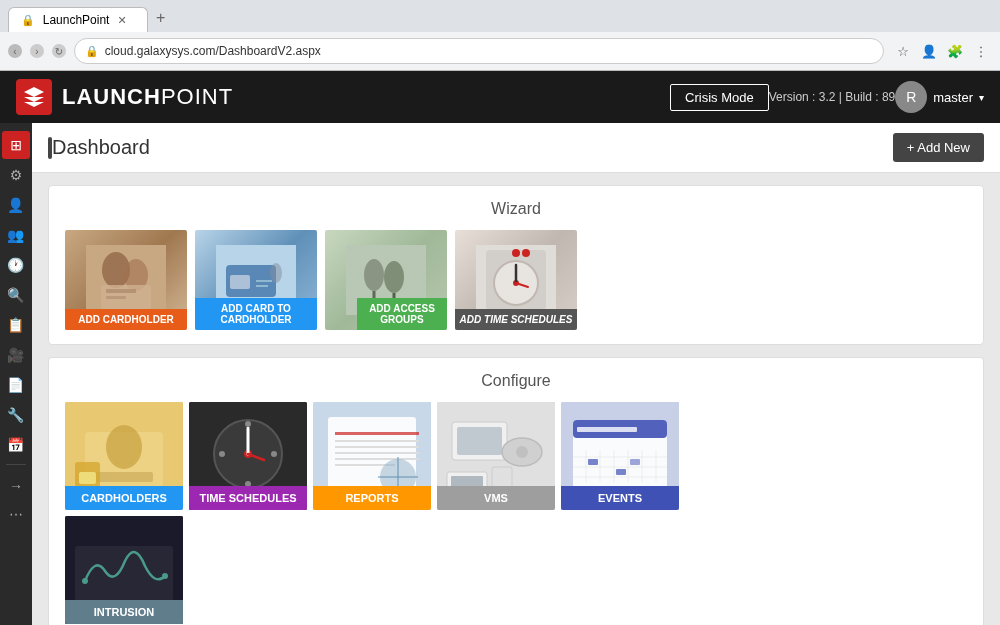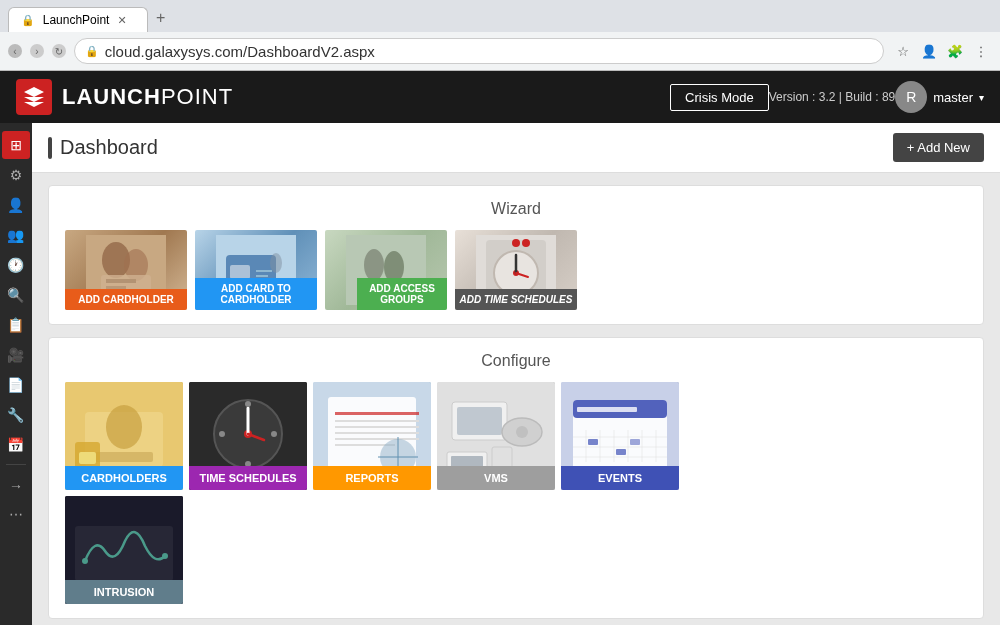--- a/index.html
+++ b/index.html
@@ -10,21 +10,21 @@
     .browser-toolbar { display: flex; align-items: center; padding: 6px 8px; gap: 8px; background: #f1f3f4; }
     .browser-btn { width: 14px; height: 14px; border-radius: 50%; border: none; cursor: pointer; font-size: 10px; display: flex; align-items: center; justify-content: center; background: #ccc; color: #666; }
     .browser-back { background: #bbb; }
     .browser-forward { background: #ccc; }
     .browser-refresh { background: #ccc; }
     .tab-bar { display: flex; align-items: flex-end; padding: 4px 8px 0; background: #dee1e6; }
     .tab { background: white; border-radius: 6px 6px 0 0; padding: 5px 12px; font-size: 12px; display: flex; align-items: center; gap: 8px; min-width: 140px; border: 1px solid #bbb; border-bottom: none; }
     .tab-close { color: #666; font-size: 11px; cursor: pointer; }
     .tab-new { background: transparent; border: none; padding: 5px 8px; font-size: 16px; color: #666; cursor: pointer; }
     .address-bar { flex: 1; height: 26px; border-radius: 13px; border: 1px solid #ccc; background: white; padding: 0 10px; font-size: 12px; display: flex; align-items: center; gap: 6px; }
-    .address-text { font-size: 15px; color: #333; }
+    .address-text { font-size: 12px; color: #333; }
     .lock-icon { color: #666; font-size: 11px; }
     .browser-actions { display: flex; gap: 4px; align-items: center; }
     .browser-action-btn { width: 22px; height: 22px; border: none; background: transparent; cursor: pointer; font-size: 13px; color: #555; display: flex; align-items: center; justify-content: center; }
 
     
     .app-header { background: #1a1a1a; height: 52px; display: flex; align-items: center; padding: 0 16px; }
     .logo-area { display: flex; align-items: center; gap: 10px; }
     .logo-icon { width: 36px; height: 36px; background: #cc2222; border-radius: 4px; display: flex; align-items: center; justify-content: center; }
     .logo-icon svg { width: 24px; height: 24px; }
     .logo-text { font-size: 22px; font-weight: 300; color: white; letter-spacing: 1px; }
@@ -44,35 +44,35 @@
     .sidebar { width: 32px; background: #2a2a2a; display: flex; flex-direction: column; align-items: center; padding: 8px 0; gap: 2px; }
     .sidebar-item { width: 28px; height: 28px; display: flex; align-items: center; justify-content: center; cursor: pointer; border-radius: 3px; color: #aaa; font-size: 14px; }
     .sidebar-item.active { background: #cc2222; color: white; }
     .sidebar-divider { width: 20px; height: 1px; background: #444; margin: 3px 0; }
 
     
     .main-content { flex: 1; background: #e8e8e8; overflow-y: auto; padding: 0; }
 
     
     .page-header { background: white; padding: 10px 16px; display: flex; align-items: center; justify-content: space-between; border-bottom: 1px solid #ddd; }
-    .page-title-area { display: flex; align-items: center; gap: 8px; }
+    .page-title-area { display: flex; align-items: center; }
     .page-title-bar { width: 4px; height: 22px; background: #444; border-radius: 2px; }
     .page-title { font-size: 20px; font-weight: 400; color: #333; }
     .add-new-btn { background: #444; color: white; border: none; padding: 7px 14px; font-size: 13px; cursor: pointer; border-radius: 3px; display: flex; align-items: center; gap: 6px; }
 
     
     .content-area { padding: 12px 16px; }
 
     
     .section-card { background: white; border: 1px solid #ddd; border-radius: 4px; margin-bottom: 12px; padding: 14px 16px; }
     .section-title { font-size: 16px; color: #555; margin-bottom: 12px; text-align: center; }
 
     
     .wizard-tiles { display: flex; gap: 8px; }
-    .wizard-tile { width: 122px; height: 80px; position: relative; overflow: hidden; cursor: pointer; border-radius: 2px; }
+    .wizard-tile { width: 122px; height: 100px; position: relative; overflow: hidden; cursor: pointer; border-radius: 2px; }
     .wizard-tile-bg { width: 100%; height: 100%; background-size: cover; background-position: center; }
     .wizard-tile-label { position: absolute; bottom: 0; left: 0; right: 0; padding: 5px 4px; font-size: 10px; font-weight: bold; color: white; text-align: center; text-transform: uppercase; }
 
     .tile-cardholder .wizard-tile-label { background: #e85c1a; }
     .tile-card .wizard-tile-label { background: #2196f3; }
     .tile-access .wizard-tile-label { background: #4caf50; }
     .tile-time .wizard-tile-label { background: #555; font-style: italic; }
 
     
     .configure-tiles { display: flex; gap: 6px; flex-wrap: wrap; }

